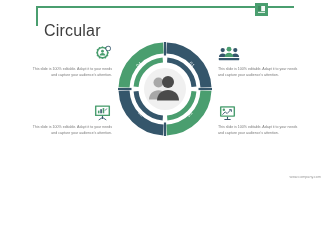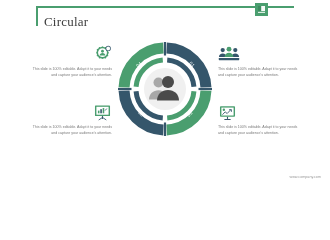--- a/index.html
+++ b/index.html
@@ -35,24 +35,24 @@
     position: absolute;
     left: 0;
     top: 0;
     width: 1.5px;
     height: 20px;
     background: #4a9e6f;
   }
   .page-title {
     position: absolute;
     left: 8px;
-    top: 8px;
-    font-size: 13px;
+    top: 16px;
+    font-size: 16px;
     color: #3d3d3d;
-    font-family: Liberation Serif, serif;
+    font-family: Liberation Sans, sans-serif;
     letter-spacing: 0.2px;
     white-space: nowrap;
   }
 
   
   .corner-badge {
     position: absolute;
     right: 62px;
     top: 3px;
     width: 13px;

